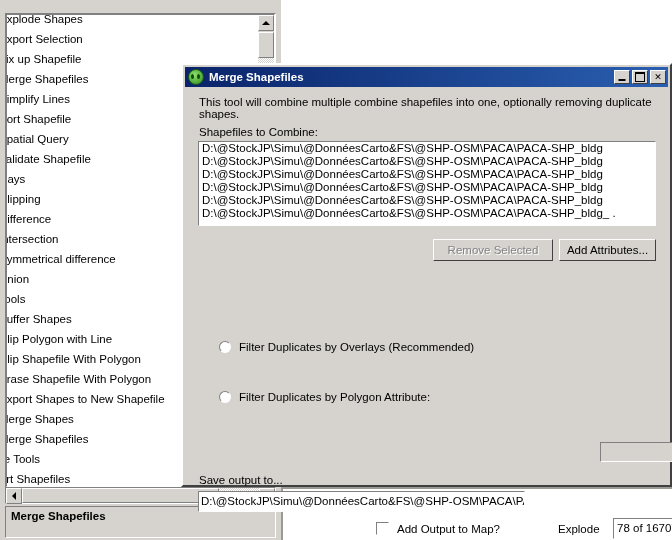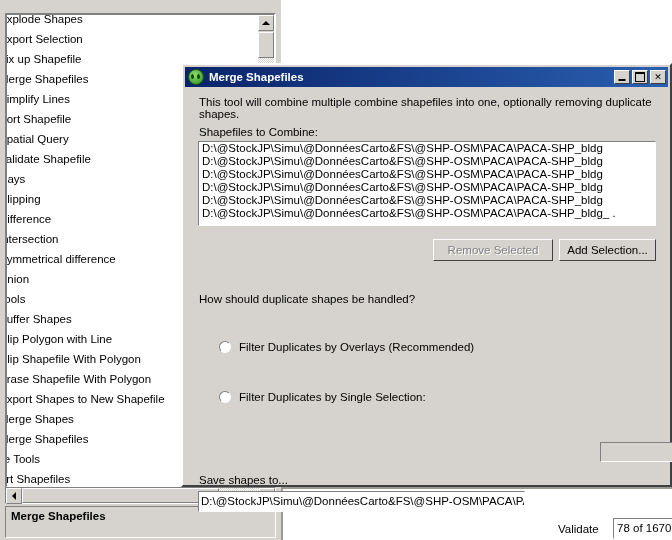--- a/index.html
+++ b/index.html
@@ -1674,38 +1674,41 @@
     <div id="filelist">
         <div class="fileline">D:\@StockJP\Simu\@DonnéesCarto&amp;FS\@SHP-OSM\PACA\PACA-SHP_bldg</div>
         <div class="fileline">D:\@StockJP\Simu\@DonnéesCarto&amp;FS\@SHP-OSM\PACA\PACA-SHP_bldg</div>
         <div class="fileline">D:\@StockJP\Simu\@DonnéesCarto&amp;FS\@SHP-OSM\PACA\PACA-SHP_bldg</div>
         <div class="fileline">D:\@StockJP\Simu\@DonnéesCarto&amp;FS\@SHP-OSM\PACA\PACA-SHP_bldg</div>
         <div class="fileline">D:\@StockJP\Simu\@DonnéesCarto&amp;FS\@SHP-OSM\PACA\PACA-SHP_bldg</div>
         <div class="fileline">D:\@StockJP\Simu\@DonnéesCarto&amp;FS\@SHP-OSM\PACA\PACA-SHP_bldg_     .</div>
       </div>
 
     <div id="btn-remove">Remove Selected</div>
-    <div id="btn-add">Add Selection...</div>
-
-    <div id="lbl-dup">How should duplicate shapes be handled?</div>
+    <div id="btn-add">Add Attributes...</div>
+
 
     <div class="radio-row" style="top:273px">
       <span class="radio"></span>
       <span class="rlbl">Filter Duplicates by Overlays (Recommended)</span>
     </div>
     <div class="radio-row" style="top:323px">
       <span class="radio"></span>
-      <span class="rlbl">Filter Duplicates by Single Selection:</span>
+      <span class="rlbl">Filter Duplicates by Polygon Attribute:</span>
     </div>
 
     <div id="combo-attr">
       
     </div>
 
-    <div id="lbl-save">Save shapes to...</div>
+    <div id="lbl-save">Save output to...</div>
     <div id="save-input">D:\@StockJP\Simu\@DonnéesCarto&amp;FS\@SHP-OSM\PACA\PAC</div>
 
-
-    <div id="lbl-progress">Validate</div>
+    <div id="chk-row">
+      <span class="checkbox"></span>
+      <span class="clbl">Add Output to Map?</span>
+    </div>
+
+    <div id="lbl-progress">Explode</div>
     <div id="progress-box">78 of 167079</div>
 
   </div>
 </div>
 
 </body></html>

